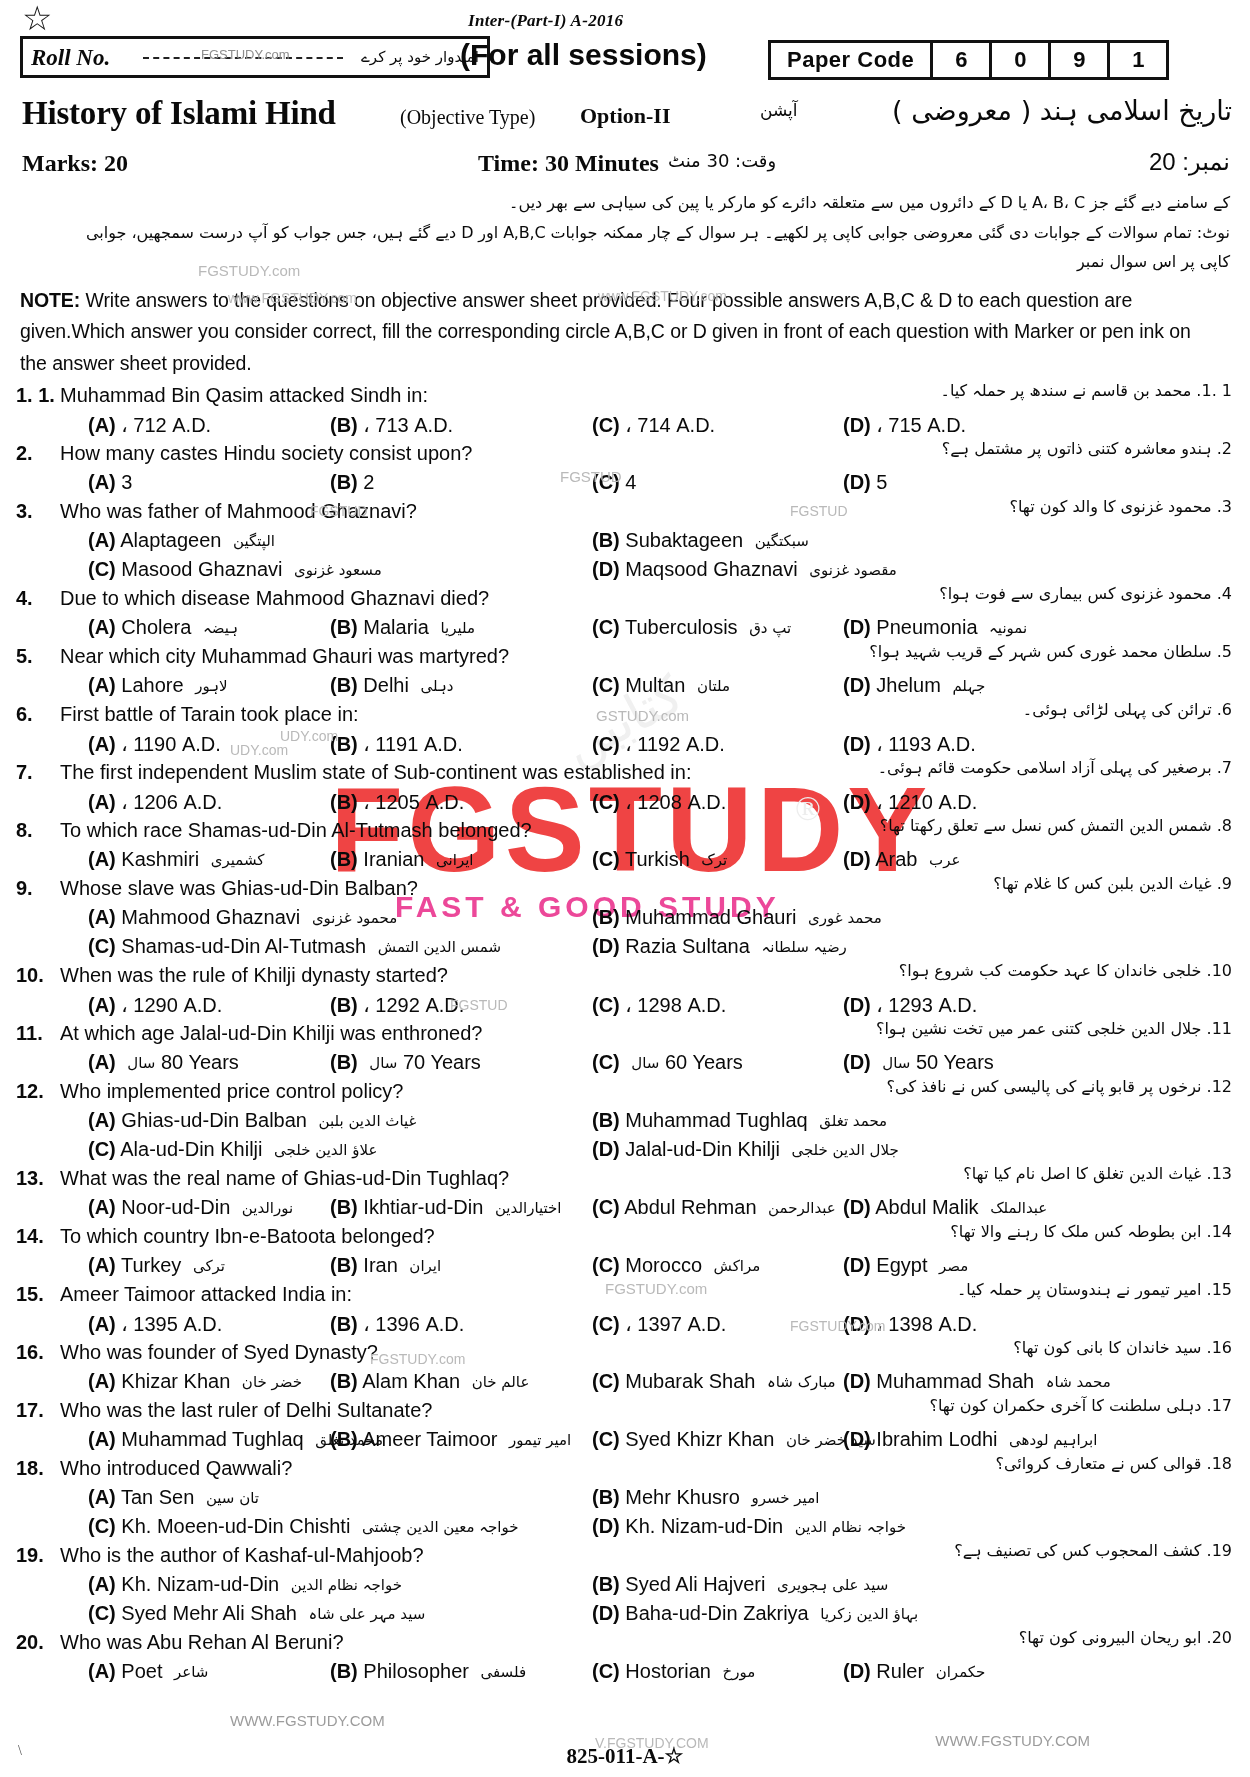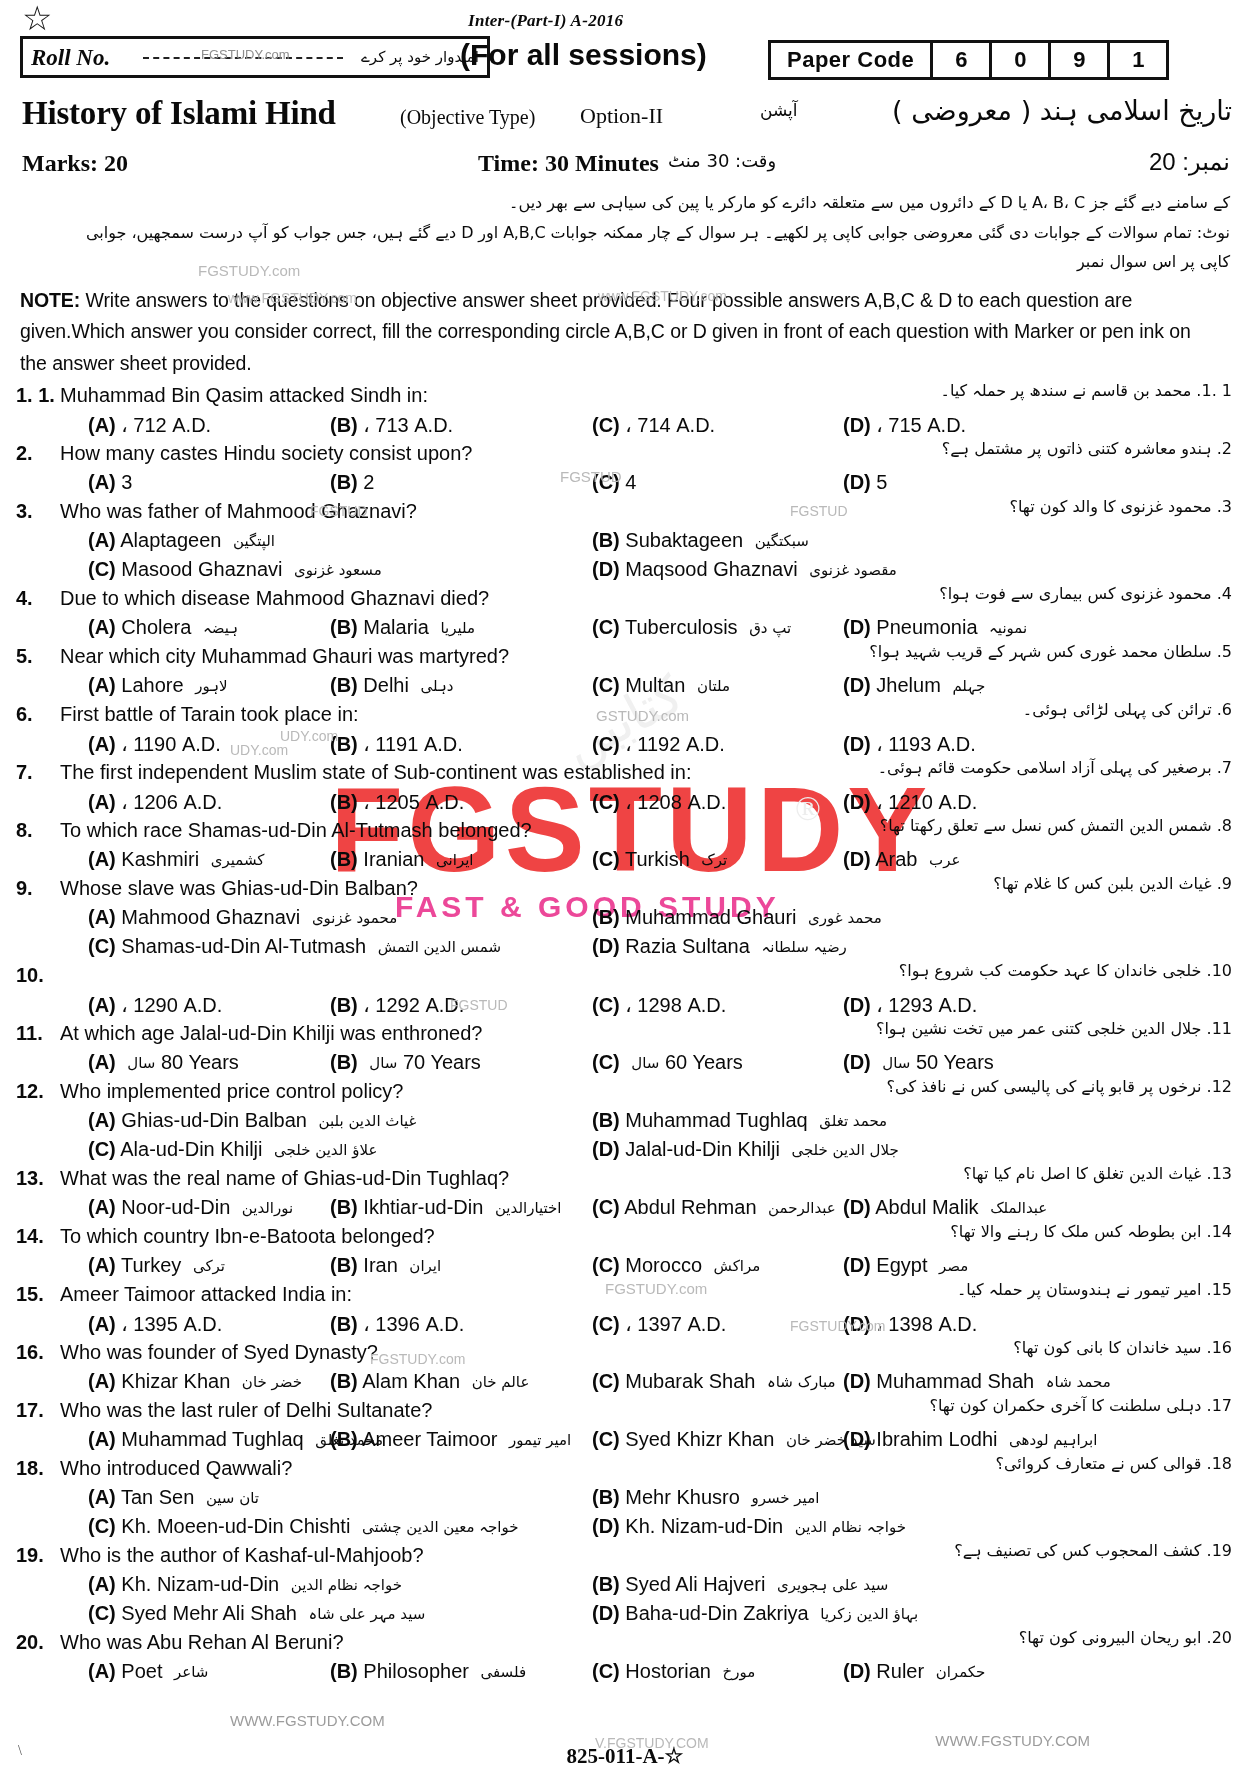--- a/index.html
+++ b/index.html
@@ -144,21 +144,21 @@
     position: absolute;
     left: 400px;
     top: 11px;
     font-size: 20px;
   }
   .optionii {
     position: absolute;
     left: 580px;
     top: 8px;
     font-family: "Liberation Serif", serif;
-    font-weight: 400;
+    font-weight: 700;
     font-size: 22px;
   }
   .optionii-ur {
     position: absolute;
     left: 720px;
     top: 5px;
     font-size: 17px;
     font-family: "DejaVu Sans", sans-serif;
     direction: rtl;
     margin-left: 40px;
@@ -565,20 +565,21 @@
         <div class="opts two-line">
           <span class="opt h1"><span class="lt">(A)</span> <span>Mahmood Ghaznavi</span> <span class="ur">محمود غزنوی</span></span>
           <span class="opt h2"><span class="lt">(B)</span> <span>Muhammad Ghauri</span> <span class="ur">محمد غوری</span></span>
           <span class="opt h3"><span class="lt">(C)</span> <span>Shamas-ud-Din Al-Tutmash</span> <span class="ur">شمس الدین التمش</span></span>
           <span class="opt h4"><span class="lt">(D)</span> <span>Razia Sultana</span> <span class="ur">رضیہ سلطانہ</span></span>
         </div>
       </div>
       <div class="q">
         <div class="qhead">
           <span class="qnum">10.</span>
+          <span class="qtext">When was the rule of Khilji dynasty started?</span>
           <span class="qurdu">10. خلجی خاندان کا عہد حکومت کب شروع ہوا؟</span>
         </div>
         <div class="opts">
           <span class="opt c1"><span class="lt">(A)</span> <span>، 1290 A.D.</span></span>
           <span class="opt c2"><span class="lt">(B)</span> <span>، 1292 A.D.</span></span>
           <span class="opt c3"><span class="lt">(C)</span> <span>، 1298 A.D.</span></span>
           <span class="opt c4"><span class="lt">(D)</span> <span>، 1293 A.D.</span></span>
         </div>
       </div>
       <div class="q">

